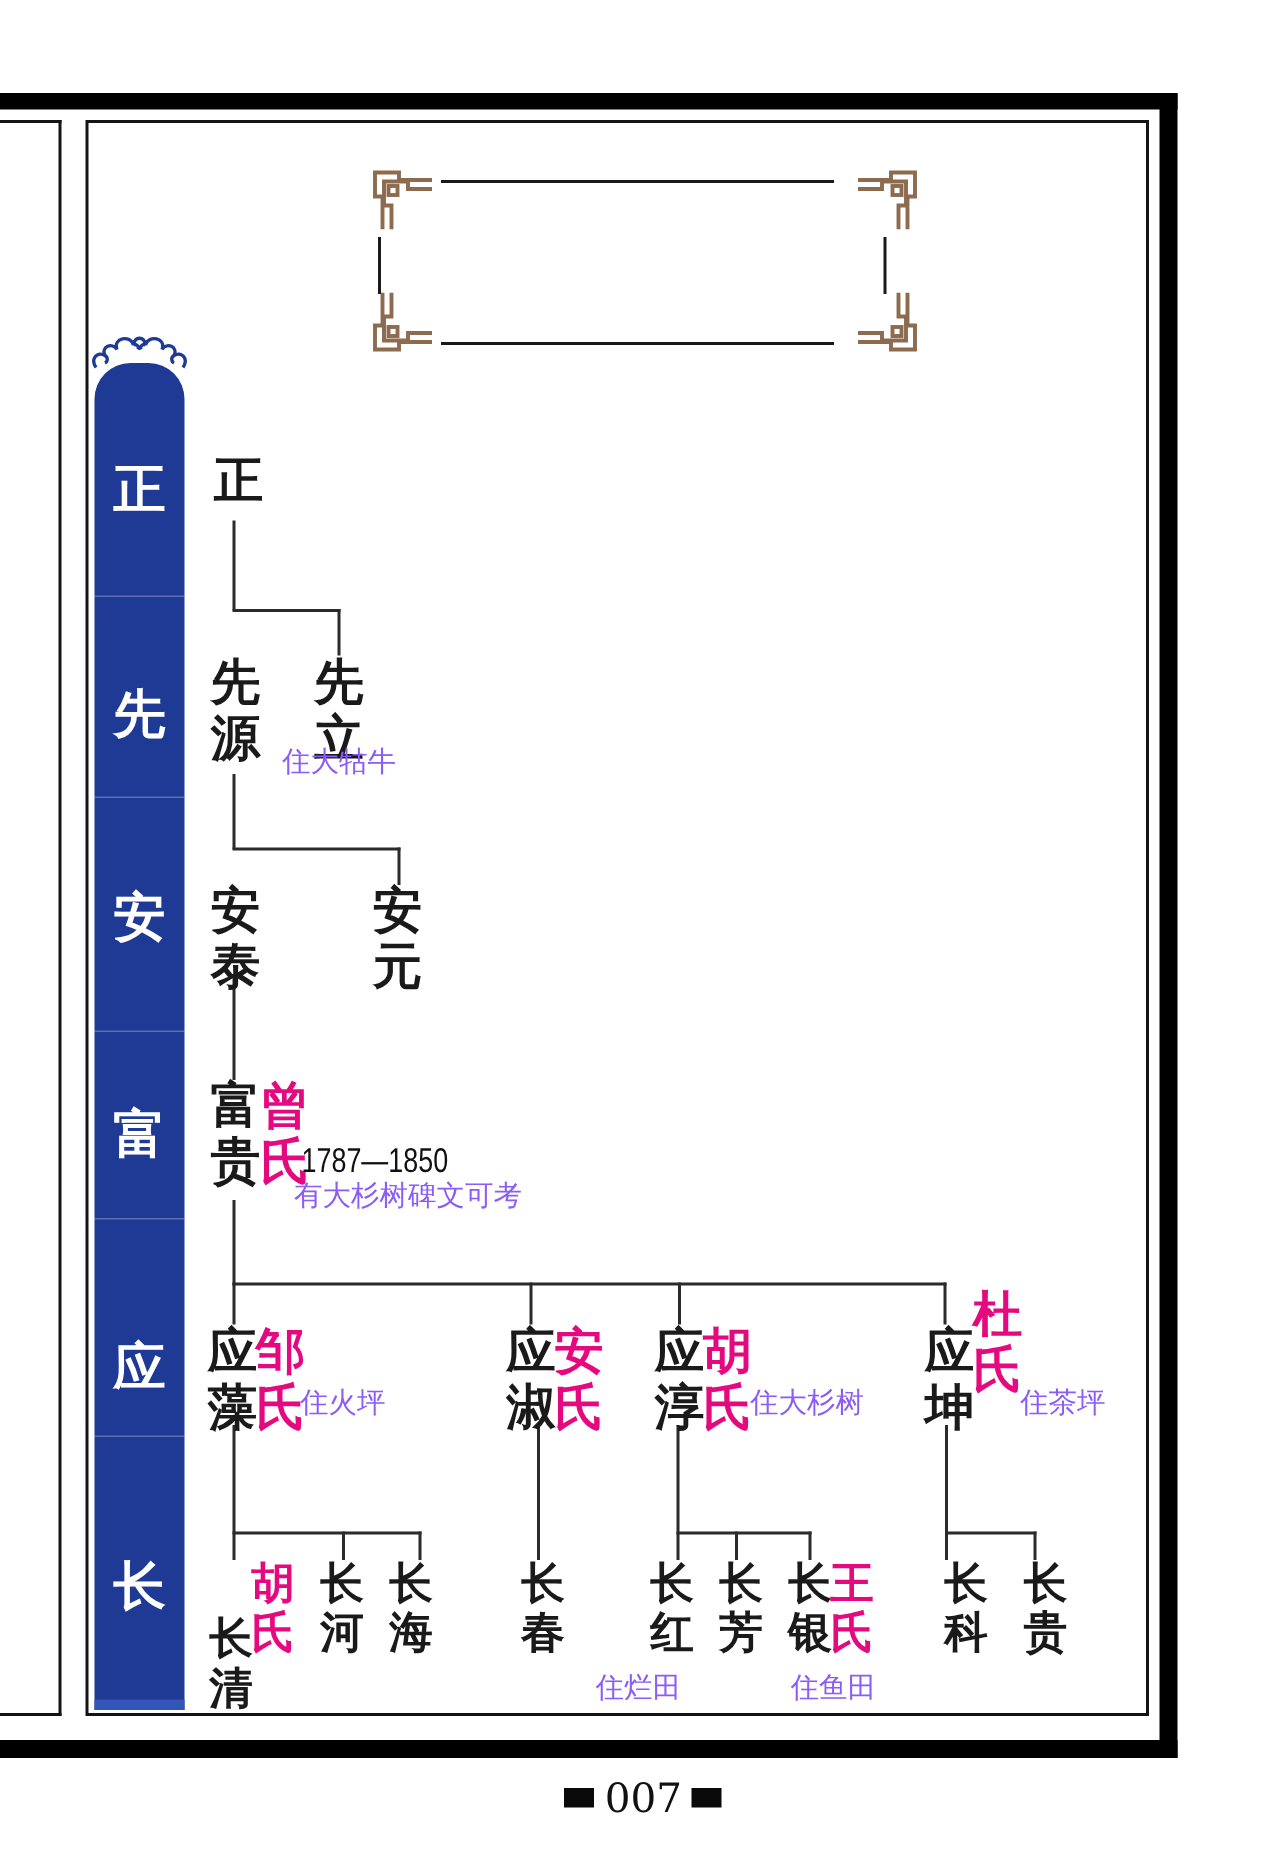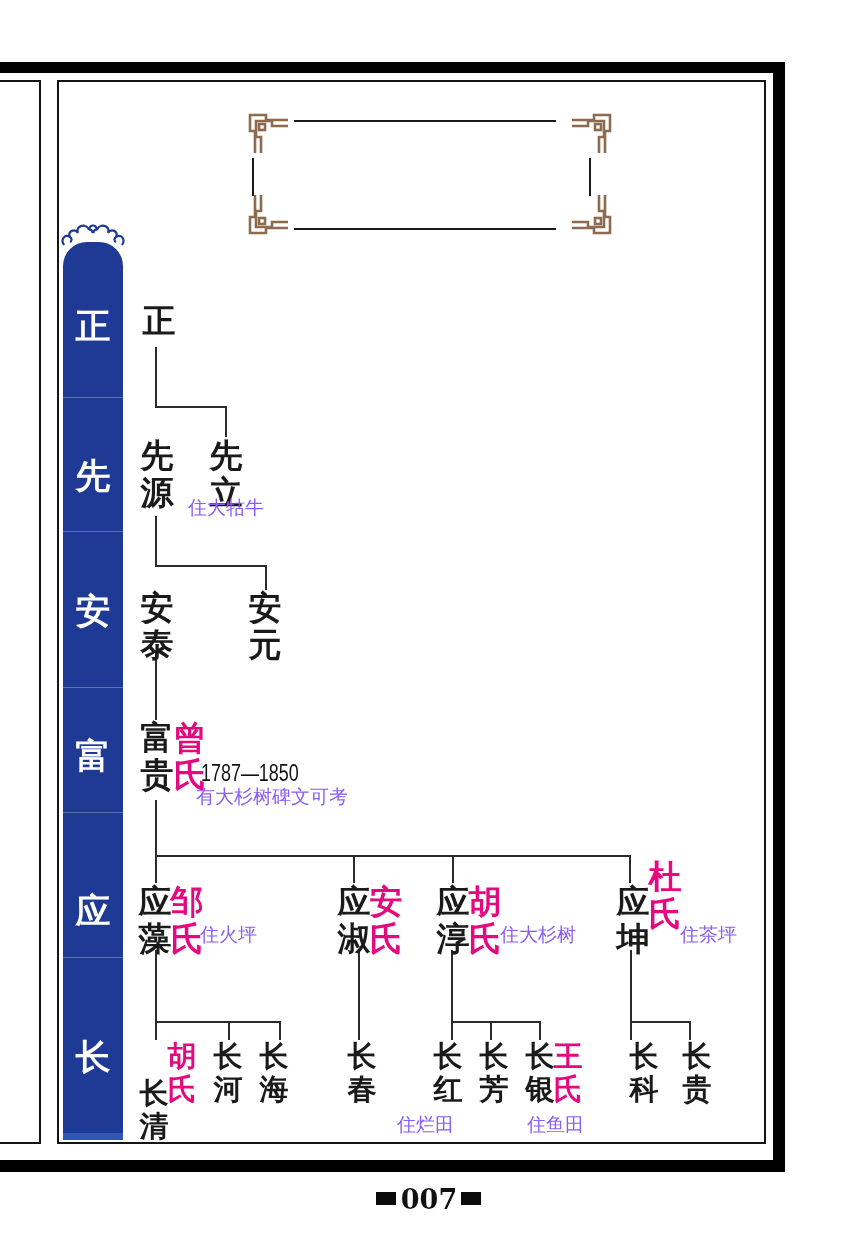--- a/index.html
+++ b/index.html
@@ -36,21 +36,21 @@
   .small{width:30px;font-size:29px;}
   .spouse{color:#e5097f;font-family:Liberation Serif, serif;}
   .note{position:absolute;font-size:19px;color:#8b5cf6;white-space:nowrap;
         font-family:"Liberation Serif",serif;}
   .dates{position:absolute;font-size:23px;color:#111;font-family:"Liberation Sans",sans-serif;
          transform:scaleX(0.78);transform-origin:left top;white-space:nowrap;letter-spacing:0;}
   .ln{position:absolute;background:#2b2b2b;}
 
   
   .pgnum{position:absolute;left:399px;top:1184px;width:60px;text-align:center;
-         font-size:27px;font-weight:bold;color:#111;font-family:"DejaVu Serif",serif;}
+         font-size:27px;font-weight:normal;color:#111;font-family:"DejaVu Serif",serif;}
   .pgsq{position:absolute;top:1192px;width:20px;height:13px;background:#0a0a0a;}
 </style>
 </head>
 <body>
 
 <div id="page">
 
   <div class="bar" style="left:0;top:62px;width:785px;height:11px;"></div>
   <div class="bar" style="left:0;top:1160px;width:785px;height:12px;"></div>
   <div class="bar" style="left:773px;top:62px;width:12px;height:1110px;"></div>

